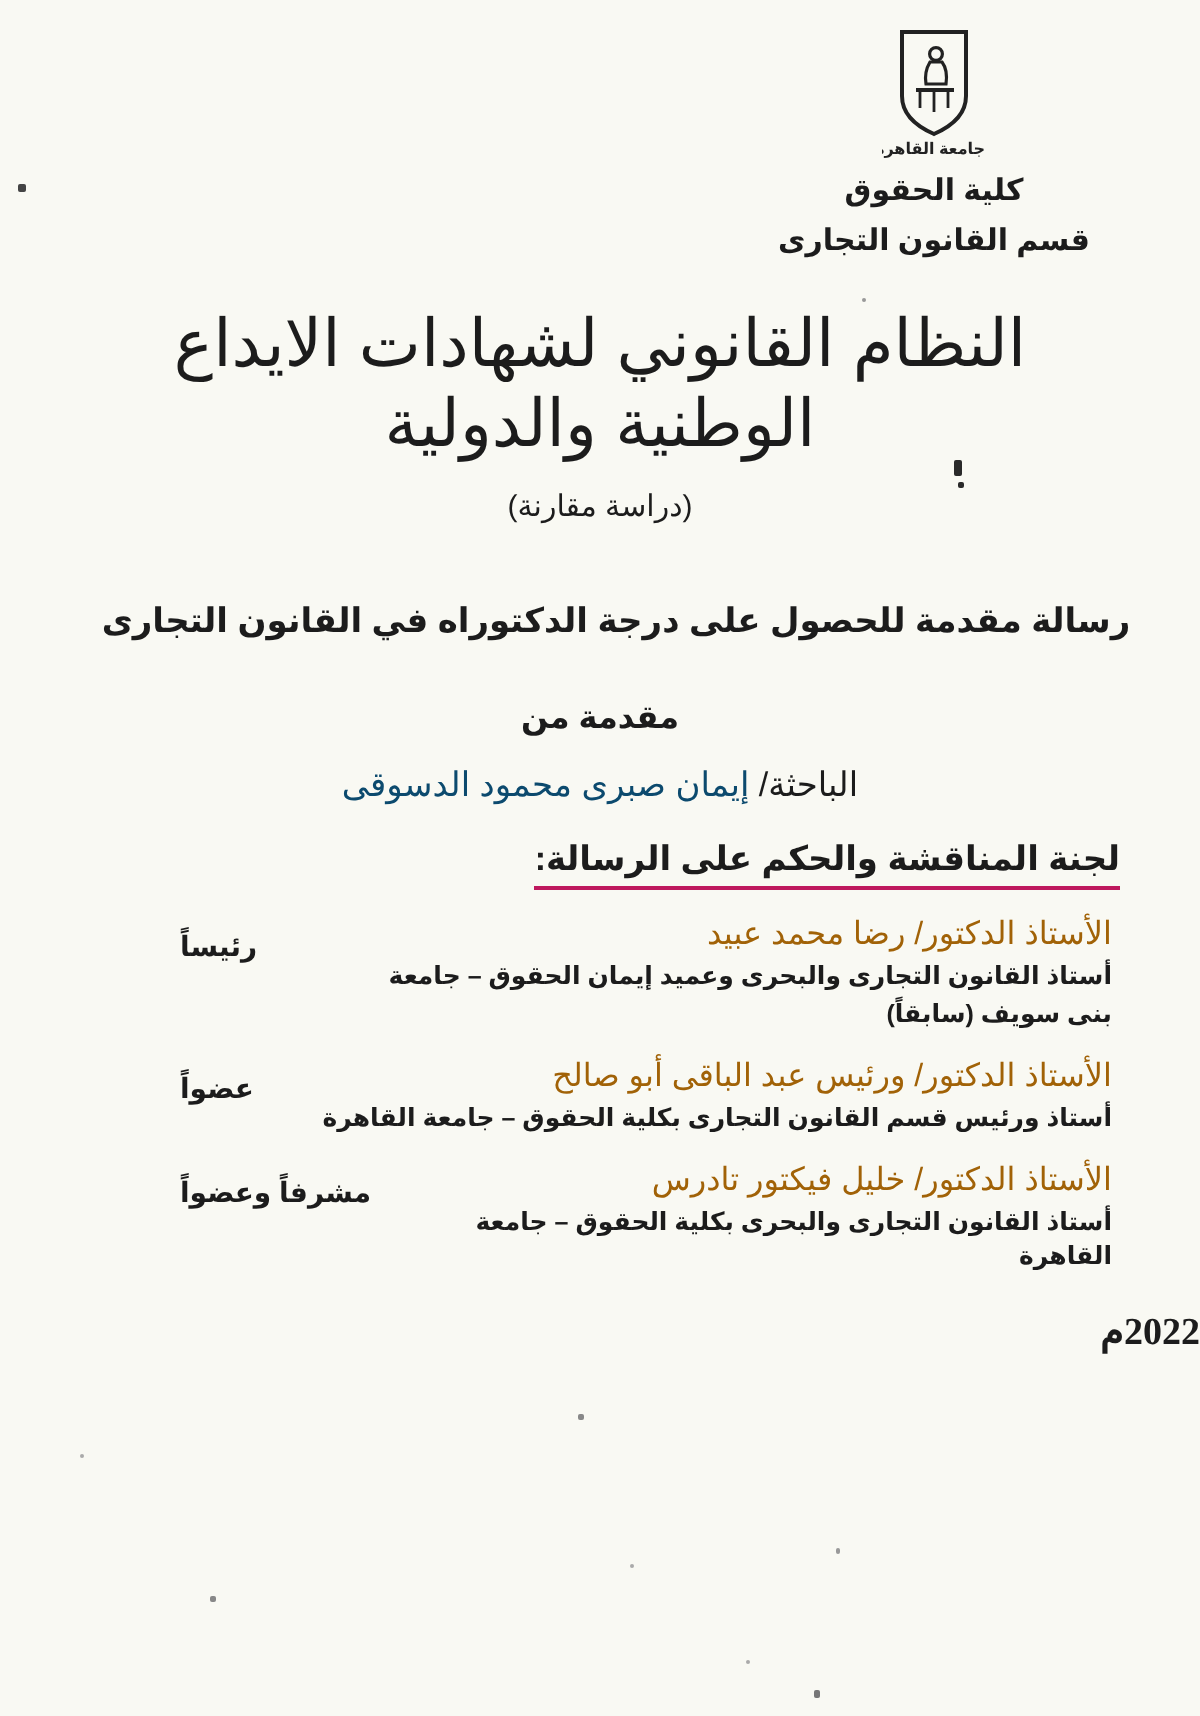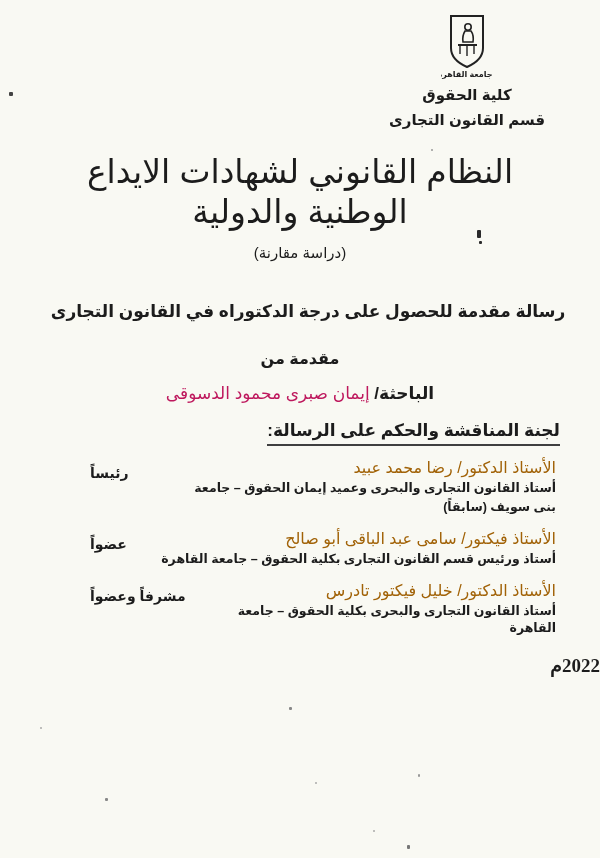--- a/index.html
+++ b/index.html
@@ -27,26 +27,26 @@
   
   .title-block{position:absolute;top:152px;right:0;left:0;text-align:center;}
   .main-title{font-size:33px;font-weight:500;line-height:1.22;letter-spacing:0;}
   .sub-note{font-size:15px;margin-top:11px;}
   
   .thesis-statement{position:absolute;top:301px;right:0;left:16px;text-align:center;
     font-weight:bold;font-size:17px;}
   .submitted-by{position:absolute;top:349px;right:0;left:0;text-align:center;
     font-weight:bold;font-size:16px;}
   .researcher-line{position:absolute;top:383px;right:0;left:0;text-align:center;font-size:17px;}
-  .researcher-line .label{font-weight:bold;}
-  .researcher-line .name{font-weight:normal;color:#be185d;}
+  .researcher-line .label{font-weight:normal;}
+  .researcher-line .name{font-weight:normal;color:#0c4a6e;}
   
   .committee-heading{position:absolute;top:420px;right:40px;
     font-weight:bold;font-size:17px;}
-  .committee-heading span{display:inline-block;border-bottom:2px solid #404040;padding-bottom:3px;}
+  .committee-heading span{display:inline-block;border-bottom:2px solid #be185d;padding-bottom:3px;}
   .committee-list{position:absolute;top:458px;right:44px;left:90px;}
   .committee-row{display:flex;direction:rtl;justify-content:space-between;
     align-items:flex-start;margin-bottom:13px;}
   .member-info{text-align:right;}
   .member-name{font-size:16px;font-weight:normal;color:#a16207;line-height:1.25;}
   .member-desc{font-size:12.5px;font-weight:bold;line-height:1.35;margin-top:2px;}
   .member-role{font-size:14px;font-weight:bold;white-space:nowrap;margin-top:7px;padding-right:10px;}
   
   .year-line{position:absolute;top:654px;right:0;left:0;text-align:right;
     font-family:"Liberation Serif","DejaVu Serif",serif;
@@ -110,21 +110,21 @@
       <div class="member-info">
         <div class="member-name">الأستاذ الدكتور/ رضا محمد عبيد</div>
         <div class="member-desc">أستاذ القانون التجارى والبحرى وعميد إيمان الحقوق – جامعة</div>
         <div class="member-desc">بنى سويف (سابقاً)</div>
       </div>
       <div class="member-role">رئيساً</div>
     </div>
 
     <div class="committee-row">
       <div class="member-info">
-        <div class="member-name">الأستاذ فيكتور/ سامى عبد الباقى أبو صالح</div>
+        <div class="member-name">الأستاذ الدكتور/ ورئيس عبد الباقى أبو صالح</div>
         <div class="member-desc">أستاذ ورئيس قسم القانون التجارى بكلية الحقوق – جامعة القاهرة</div>
       </div>
       <div class="member-role">عضواً</div>
     </div>
 
     <div class="committee-row">
       <div class="member-info">
         <div class="member-name">الأستاذ الدكتور/ خليل فيكتور تادرس</div>
         <div class="member-desc">أستاذ القانون التجارى والبحرى بكلية الحقوق – جامعة القاهرة</div>
       </div>

